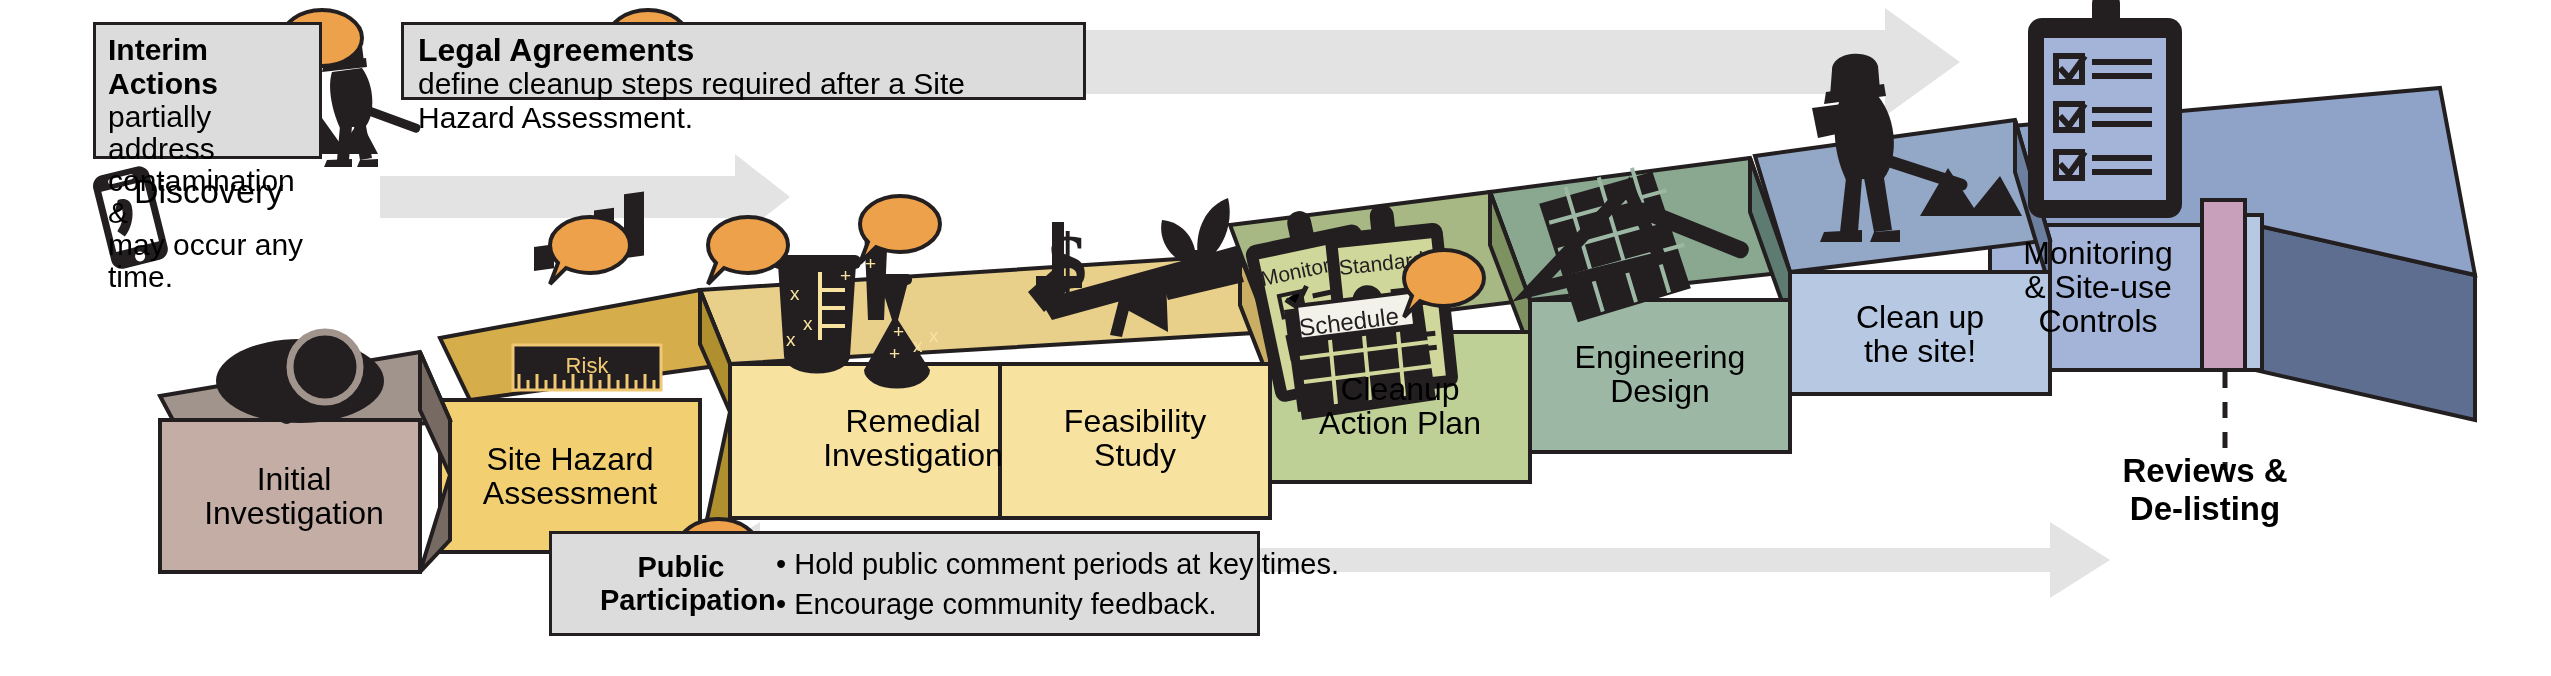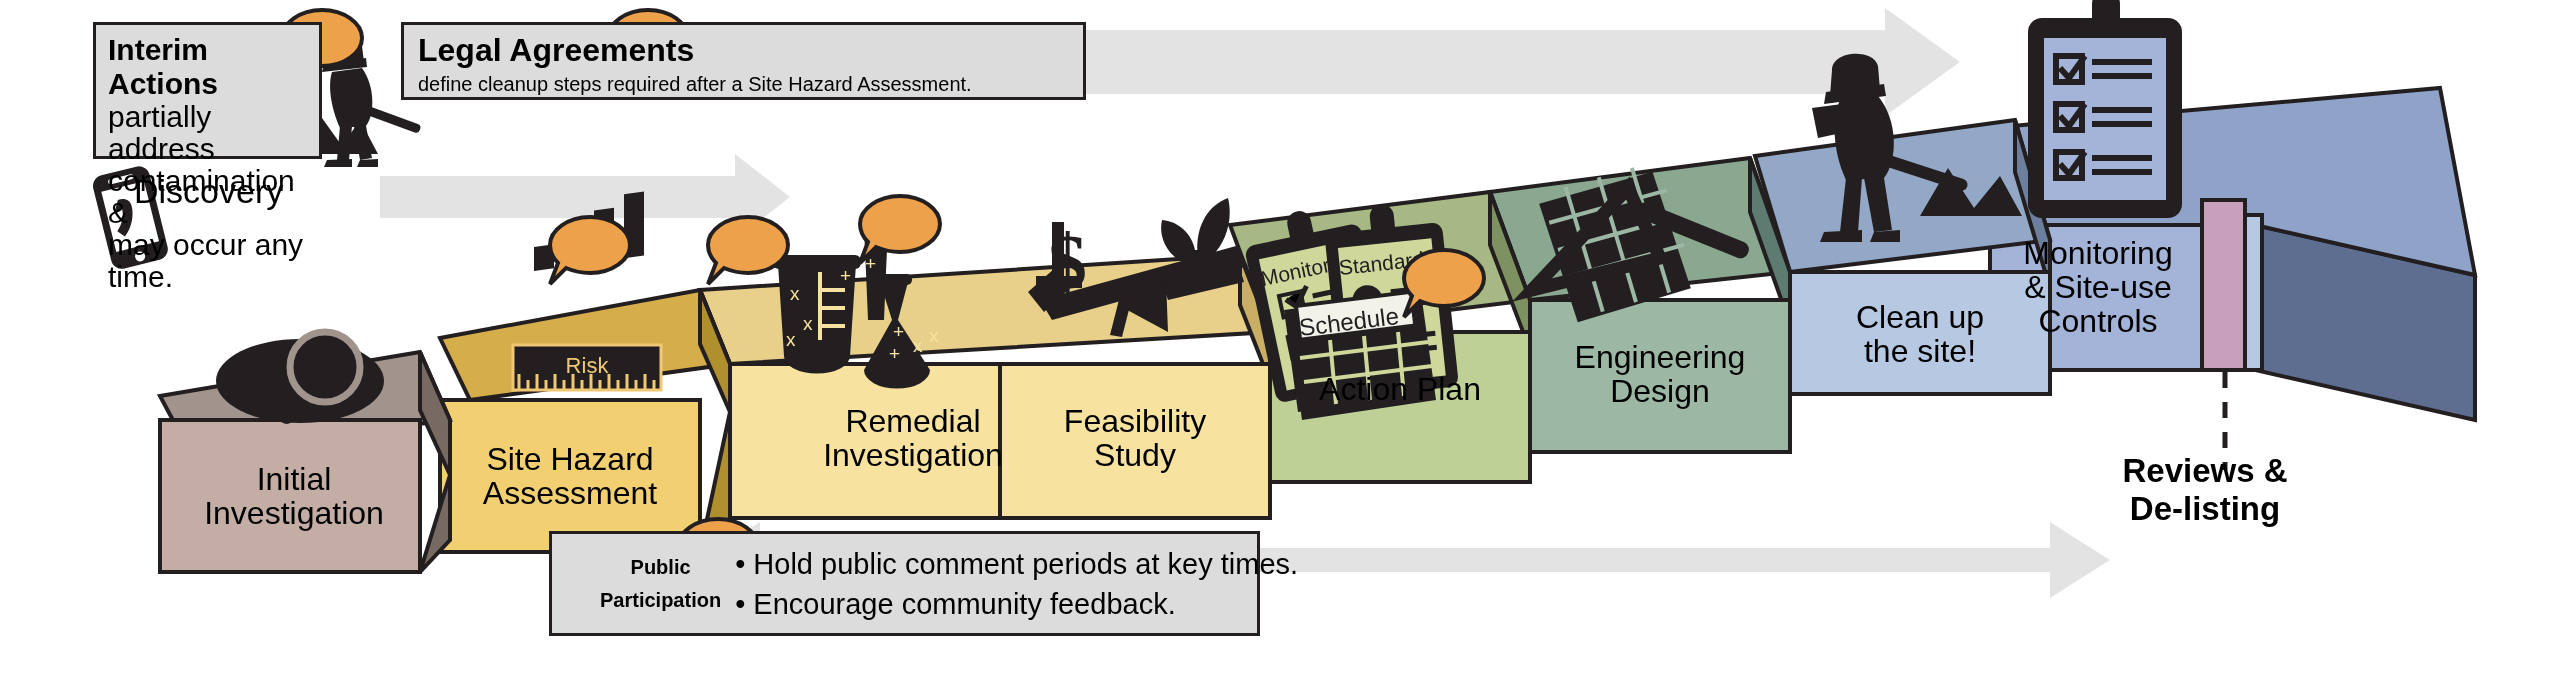--- a/index.html
+++ b/index.html
@@ -13,25 +13,25 @@
            box-sizing:border-box;}
   .callout .ctitle{font-weight:bold;}
   .callout .ctext{font-weight:normal;}
 
   #interim-actions-box{left:93px;top:22px;width:229px;height:137px;padding:8px 12px;}
   #interim-actions-box .ctitle{font-size:30px;line-height:34px;}
   #interim-actions-box .ctext{font-size:30px;line-height:32px;}
 
   #legal-agreements-box{left:401px;top:22px;width:685px;height:78px;padding:8px 14px;}
   #legal-agreements-box .ctitle{font-size:32px;line-height:34px;}
-  #legal-agreements-box .ctext{font-size:20px;line-height:34px;}
+  #legal-agreements-box .ctext{font-size:30px;line-height:34px;}
 
   #public-participation-box{left:549px;top:531px;width:711px;height:105px;padding:0;}
   #public-participation-box .pp-inner{display:flex;align-items:center;height:100%;}
-  #public-participation-box .pp-title{font-weight:bold;font-size:20px;line-height:33px;
+  #public-participation-box .pp-title{font-weight:bold;font-size:29px;line-height:33px;
         width:210px;text-align:center;padding-left:48px;box-sizing:border-box;}
   #public-participation-box .pp-list{font-size:29px;line-height:40px;padding-left:14px;}
   #public-participation-box .pp-list div{white-space:nowrap;}
 
   
   .blk-label{position:absolute;text-align:center;font-size:32px;line-height:34px;
              color:#000;pointer-events:none;}
 
   
   .free-label{position:absolute;font-size:33px;line-height:35px;font-weight:bold;}
@@ -357,20 +357,21 @@
     <div>Remedial</div>
     <div>Investigation</div>
   </div>
 
   <div class="blk-label" style="left:1002px;top:404px;width:266px;">
     <div>Feasibility</div>
     <div>Study</div>
   </div>
 
   <div class="blk-label" style="left:1272px;top:372px;width:256px;">
+    <div>Cleanup</div>
     <div>Action Plan</div>
   </div>
 
   <div class="blk-label" style="left:1532px;top:340px;width:256px;">
     <div>Engineering</div>
     <div>Design</div>
   </div>
 
   <div class="blk-label" style="left:1792px;top:300px;width:256px;">
     <div>Clean up</div>

